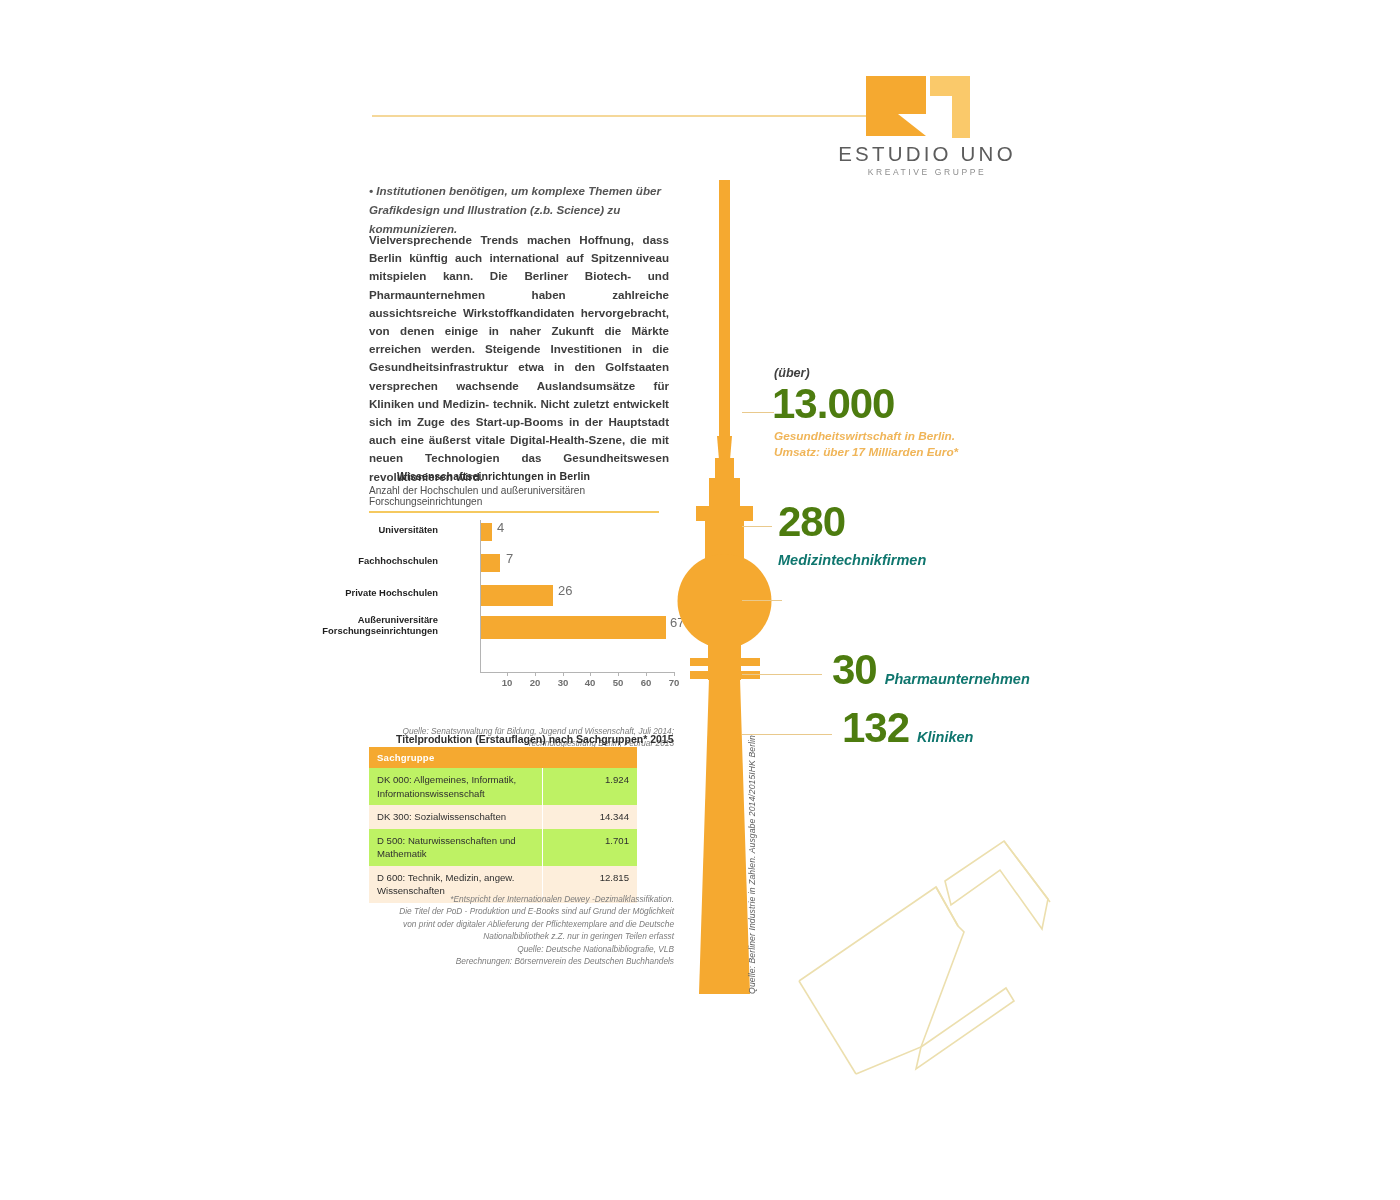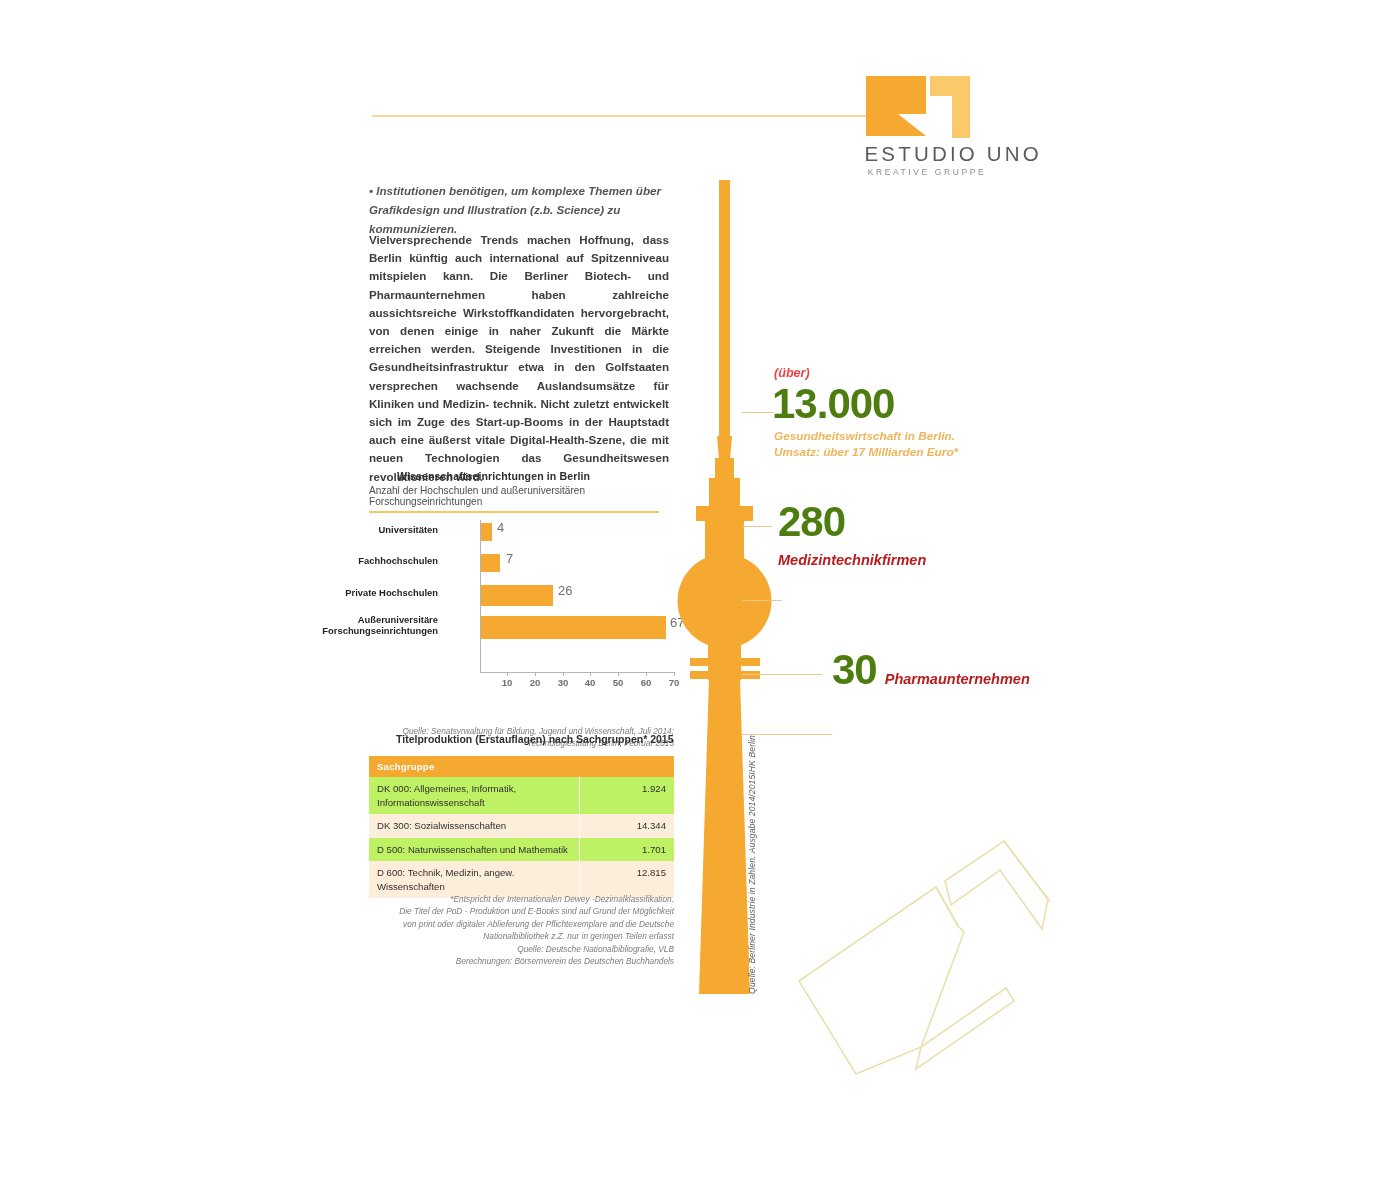--- a/index.html
+++ b/index.html
@@ -13,21 +13,21 @@
   .page{position:absolute;left:0;top:0;width:1400px;height:1200px;}
 
   
   .header-rule{
     position:absolute;left:372px;top:115px;width:495px;height:2px;
     background:#f5d89a;
   }
   .logo-wrap{position:absolute;left:812px;top:74px;width:230px;height:105px;}
   .logo-mark{position:absolute;left:52px;top:0;width:110px;height:68px;}
   .logo-name{
-    position:absolute;left:0;top:68px;width:230px;text-align:right;
+    position:absolute;left:0;top:68px;width:230px;text-align:center;
     font-size:20.5px;letter-spacing:3.2px;color:#5c5c5c;font-weight:400;
   }
   .logo-sub{
     position:absolute;left:0;top:93px;width:230px;text-align:center;
     font-size:8.5px;letter-spacing:2.6px;color:#8d8d8d;font-weight:400;
   }
 
   
   .intro-italic{
     position:absolute;left:369px;top:181px;width:300px;
@@ -70,21 +70,21 @@
     transform:translateX(-50%);font-weight:600;
   }
   .chart-source{
     position:absolute;left:0;top:205px;width:305px;text-align:right;
     font-size:8.3px;font-style:italic;color:#7c7c7c;line-height:12px;
   }
 
   
   .table-block{position:absolute;left:369px;top:733px;width:305px;}
   .table-title{font-size:10.5px;font-weight:700;color:#2e2e2e;margin-left:27px;}
-  .dtable{width:305px;border-collapse:collapse;margin-top:11px;padding-left:29px;}
+  .dtable{width:268px;border-collapse:collapse;margin-top:2px;padding-left:29px;}
   .dtable th{
     background:#f5a930;color:#ffffff;font-size:9.6px;font-weight:600;
     text-align:left;padding:5px 8px;letter-spacing:.2px;
   }
   .dtable td{
     font-size:9.6px;color:#2f2f2f;padding:5px 8px;vertical-align:top;
     line-height:13.5px;
   }
   .dtable td.num{text-align:right;width:78px;border-left:1px solid #ffffff;}
   .dtable tr.odd td{background:#bef264;}
@@ -97,28 +97,28 @@
 
   
   .tower{position:absolute;left:662px;top:168px;width:130px;height:840px;}
 
   
   .stat{position:absolute;}
   .stat .leader{
     position:absolute;height:1.4px;background:#e9c98c;
   }
   .stat-over{
-    font-size:12.6px;font-style:italic;color:#ef4444;font-weight:600;
+    font-size:12.6px;font-style:italic;color:#404040;font-weight:600;
   }
   .stat-num{
     font-size:42px;color:#4d7c0f;font-weight:700;letter-spacing:-1px;
     line-height:44px;
   }
   .stat-unit{
-    font-size:14.5px;font-style:italic;color:#b91c1c;font-weight:600;
+    font-size:14.5px;font-style:italic;color:#0f766e;font-weight:600;
   }
   .stat-desc{
     font-size:11.8px;font-style:italic;color:#f0b558;font-weight:600;
     line-height:15.5px;
   }
   .stat-inline{display:flex;align-items:baseline;gap:8px;}
 
   
   .vsource{
     position:absolute;left:747px;top:735px;
@@ -293,20 +293,24 @@
   <div class="stat" style="left:742px;top:648px;width:300px;">
     <div class="leader" style="left:0;top:26px;width:80px;"></div>
     <div class="stat-inline" style="margin-left:90px;">
       <span class="stat-num">30</span>
       <span class="stat-unit">Pharmaunternehmen</span>
     </div>
   </div>
 
   <div class="stat" style="left:742px;top:706px;width:300px;">
     <div class="leader" style="left:0;top:28px;width:90px;"></div>
+    <div class="stat-inline" style="margin-left:100px;">
+      <span class="stat-num">132</span>
+      <span class="stat-unit">Kliniken</span>
+    </div>
   </div>
 
   <div class="vsource">Quelle: Berliner Industrie in Zahlen. Ausgabe 2014/2015IHK Berlin</div>
 
   <svg class="deco" viewBox="0 0 270 250">
     <g fill="none" stroke="#ecdfae" stroke-width="1.6">
       <path d="M11 155 L148 61 L170 100 L176 106 L133 221 L68 248"></path>
       <path d="M11 155 L68 248"></path>
       <path d="M148 61 L170 100"></path>
       <path d="M157 55 L216 15 L260 73 L254 103 L212 44 L163 79 Z"></path>

